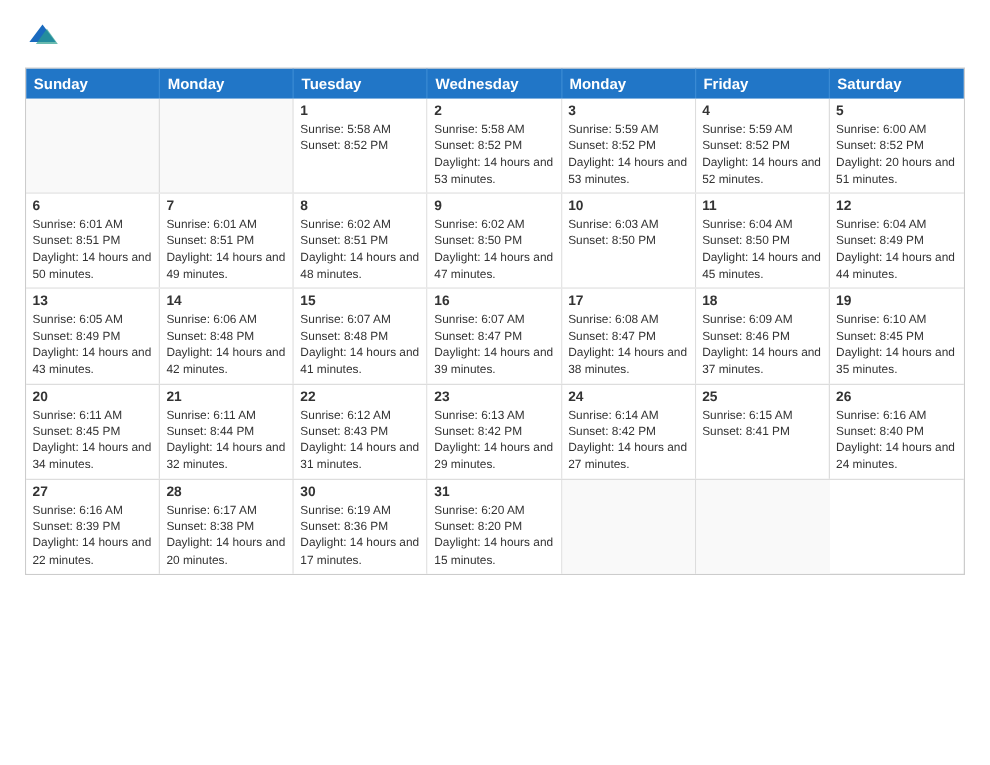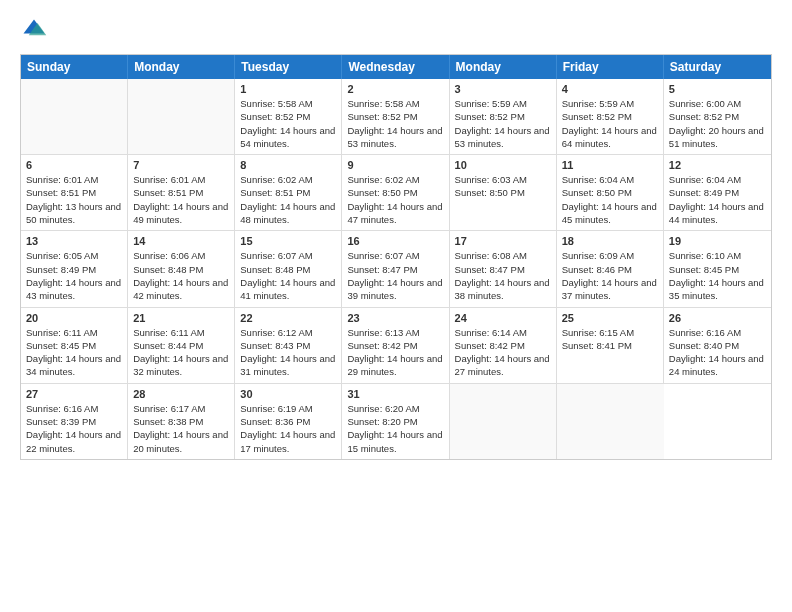--- a/index.html
+++ b/index.html
@@ -139,53 +139,52 @@
         <div class="cal-header-cell">Saturday</div>
       </div>
     <div class="cal-body">
     <div class="cal-row">
           <div class="cal-cell empty"></div>
           <div class="cal-cell empty"></div>
           <div class="cal-cell">
             <span class="day-num">1</span>
             <div class="cell-line">Sunrise: 5:58 AM</div>
             <div class="cell-line">Sunset: 8:52 PM</div>
-            <div class="cell-line">Daylight: 14 hours and 54 minutes.</div>
           </div>
           <div class="cal-cell">
             <span class="day-num">2</span>
             <div class="cell-line">Sunrise: 5:58 AM</div>
             <div class="cell-line">Sunset: 8:52 PM</div>
             <div class="cell-line">Daylight: 14 hours and 53 minutes.</div>
           </div>
           <div class="cal-cell">
             <span class="day-num">3</span>
             <div class="cell-line">Sunrise: 5:59 AM</div>
             <div class="cell-line">Sunset: 8:52 PM</div>
             <div class="cell-line">Daylight: 14 hours and 53 minutes.</div>
           </div>
           <div class="cal-cell">
             <span class="day-num">4</span>
             <div class="cell-line">Sunrise: 5:59 AM</div>
             <div class="cell-line">Sunset: 8:52 PM</div>
-            <div class="cell-line">Daylight: 14 hours and 64 minutes.</div>
+            <div class="cell-line">Daylight: 14 hours and 52 minutes.</div>
           </div>
           <div class="cal-cell">
             <span class="day-num">5</span>
             <div class="cell-line">Sunrise: 6:00 AM</div>
             <div class="cell-line">Sunset: 8:52 PM</div>
             <div class="cell-line">Daylight: 20 hours and 51 minutes.</div>
           </div>
         </div>
         <div class="cal-row">
           <div class="cal-cell">
             <span class="day-num">6</span>
             <div class="cell-line">Sunrise: 6:01 AM</div>
             <div class="cell-line">Sunset: 8:51 PM</div>
-            <div class="cell-line">Daylight: 13 hours and 50 minutes.</div>
+            <div class="cell-line">Daylight: 14 hours and 50 minutes.</div>
           </div>
           <div class="cal-cell">
             <span class="day-num">7</span>
             <div class="cell-line">Sunrise: 6:01 AM</div>
             <div class="cell-line">Sunset: 8:51 PM</div>
             <div class="cell-line">Daylight: 14 hours and 49 minutes.</div>
           </div>
           <div class="cal-cell">
             <span class="day-num">8</span>
             <div class="cell-line">Sunrise: 6:02 AM</div>

